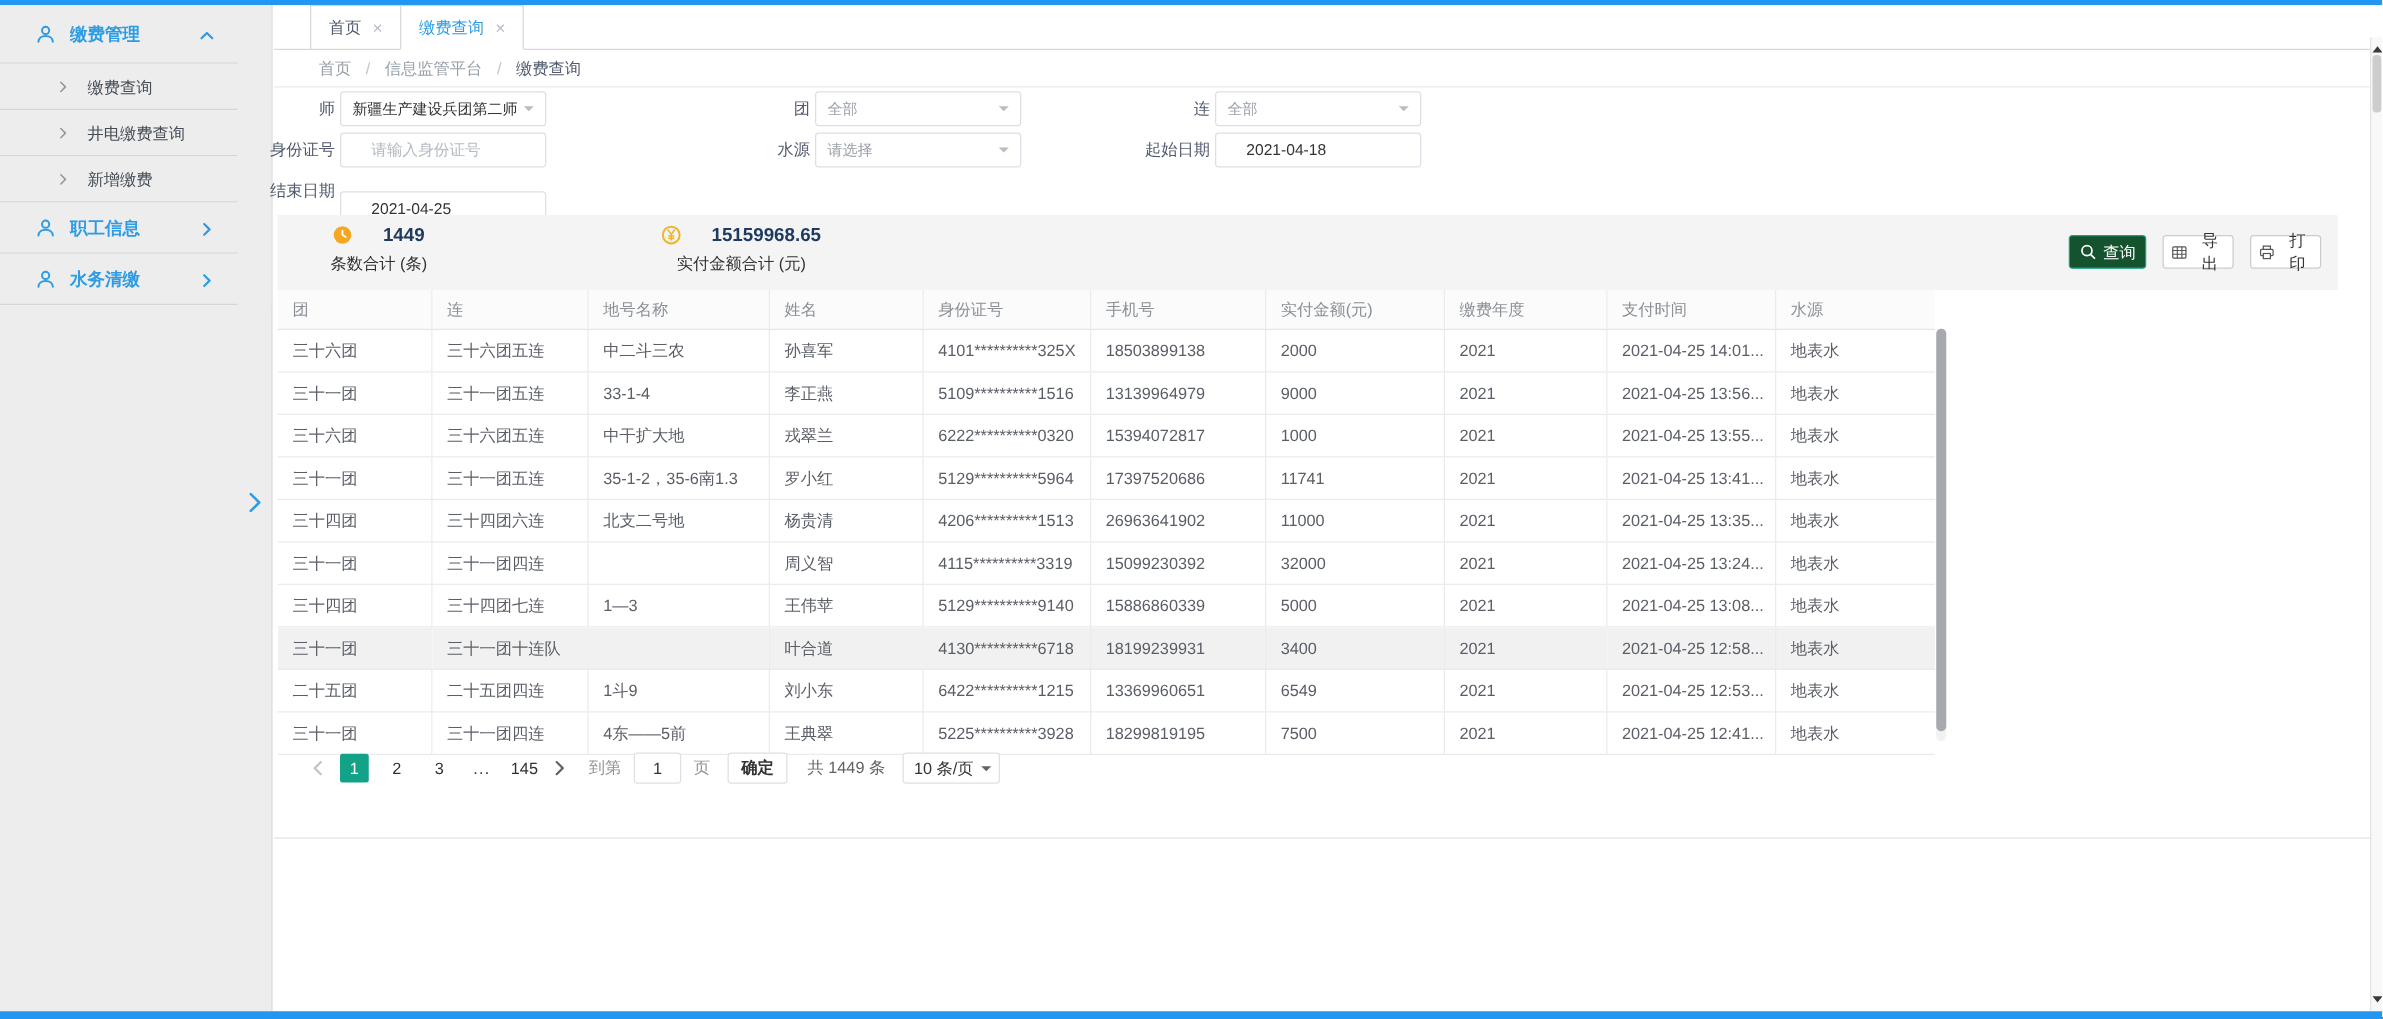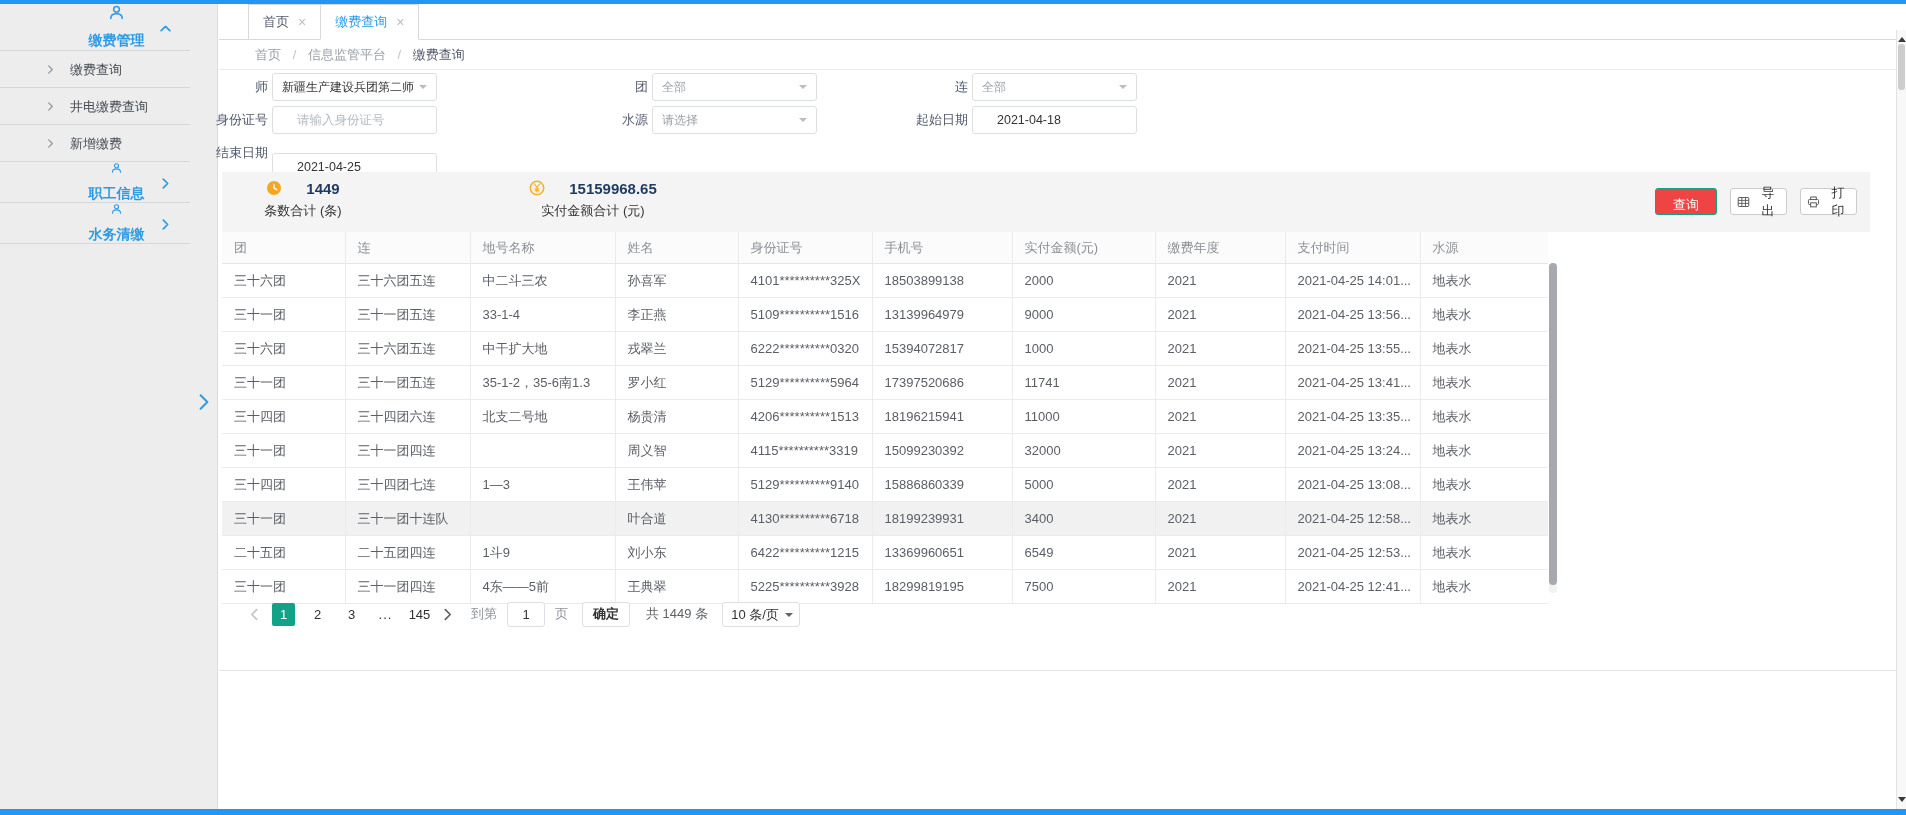--- a/index.html
+++ b/index.html
@@ -7,21 +7,21 @@
   #app{position:relative;width:1906px;height:815px;background:#fff;overflow:hidden;font-size:13px;color:#333;}
 
   
   .topbar{position:absolute;top:0;left:0;width:100%;height:4px;background:#2196f3;z-index:30;}
   .bottombar{position:absolute;bottom:0;left:0;width:100%;height:6px;background:#2196f3;z-index:30;}
 
   
   .sidebar{position:absolute;top:4px;left:0;bottom:6px;width:218px;background:#ededed;border-right:1px solid #dcdcdc;box-sizing:border-box;}
   .sgroup,.sub{position:relative;display:flex;align-items:center;background:#ededed;}
   .sgroup::after,.sub::after{content:"";position:absolute;left:0;bottom:0;width:190px;height:1px;background:#d6d6d6;}
-  .sgroup{height:47px;padding-left:16px;gap:11px;color:#2d9ce5;font-weight:700;font-size:14px;cursor:pointer;flex-direction:column;}
+  .sgroup{height:47px;padding-left:28px;gap:11px;color:#2d9ce5;font-weight:700;font-size:14px;cursor:pointer;}
   .sgroup.low{height:41px;}
   .sgroup .g-chev{position:absolute;right:45px;top:50%;margin-top:-6px;}
   .sub{height:37px;padding-left:45px;gap:14px;color:#454c55;font-size:13px;cursor:pointer;}
   .collapse-handle{position:absolute;left:197px;top:393px;z-index:5;cursor:pointer;}
 
   
   .main{position:absolute;top:4px;left:219px;right:0;bottom:6px;background:#fff;}
 
   
   .tabbar{position:absolute;top:0;left:0;right:0;height:35px;border-bottom:1px solid #d9d9d9;padding-left:29px;display:flex;align-items:flex-start;background:#fff;}
@@ -46,21 +46,21 @@
   .tinput{box-sizing:border-box;width:165px;height:28px;border:1px solid #dcdfe6;border-radius:3px;padding:0 24px;font-size:12.5px;color:#333;font-family:inherit;outline:none;}
   .tinput::placeholder{color:#b4bac2;}
 
   
   .stats{position:absolute;top:168px;left:3px;width:1648px;height:60px;background:#f4f4f4;}
   .stat{position:absolute;top:8px;width:150px;text-align:center;}
   .stat-top{display:flex;align-items:flex-start;justify-content:center;gap:24px;}
   .stat-val{font-size:15px;font-weight:700;color:#1e3a5f;}
   .stat-label{margin-top:5px;font-size:13px;color:#333;}
   .btn{position:absolute;top:16px;box-sizing:border-box;height:27px;border-radius:3px;display:flex;align-items:center;justify-content:center;gap:6px;font-size:13px;cursor:pointer;border:1px solid #ccc;background:#fff;color:#333;font-family:inherit;}
-  .btn.green{background:#ef4444;border-color:#12a287;color:#fff;flex-direction:column;}
+  .btn.green{background:#14532d;border-color:#12a287;color:#fff;}
 
   
   .grid{position:absolute;top:228px;left:3px;width:1326px;border-collapse:collapse;table-layout:fixed;}
   .grid th{height:31px;background:#fbfbfb;font-weight:400;color:#8b9096;text-align:left;padding:0 6px 0 12px;border-right:1px solid #ebebeb;border-bottom:1px solid #e6e6e6;white-space:nowrap;overflow:hidden;}
   .grid td{height:33px;color:#5a5e66;padding:0 6px 0 12px;border-right:1px solid #ebebeb;border-bottom:1px solid #ebebeb;white-space:nowrap;overflow:hidden;background:#fff;}
   .grid th:last-child,.grid td:last-child{border-right:none;}
   .grid tr.hl td{background:#f1f1f1;}
   .grid-scrollbar{position:absolute;top:259px;left:1330px;width:8px;height:330px;background:#f2f2f2;border-radius:4px;}
   .grid-scrollbar .thumb{position:absolute;top:0;left:0;width:8px;height:322px;background:#a6a9ae;border-radius:4px;}
 
@@ -321,21 +321,21 @@
             <td>2021</td>
             <td>2021-04-25 13:41...</td>
             <td>地表水</td>
           </tr>
           <tr>
             <td>三十四团</td>
             <td>三十四团六连</td>
             <td>北支二号地</td>
             <td>杨贵清</td>
             <td>4206**********1513</td>
-            <td>18196215941</td>
+            <td>26963641902</td>
             <td>11000</td>
             <td>2021</td>
             <td>2021-04-25 13:35...</td>
             <td>地表水</td>
           </tr>
           <tr>
             <td>三十一团</td>
             <td>三十一团四连</td>
             <td></td>
             <td>周义智</td>

